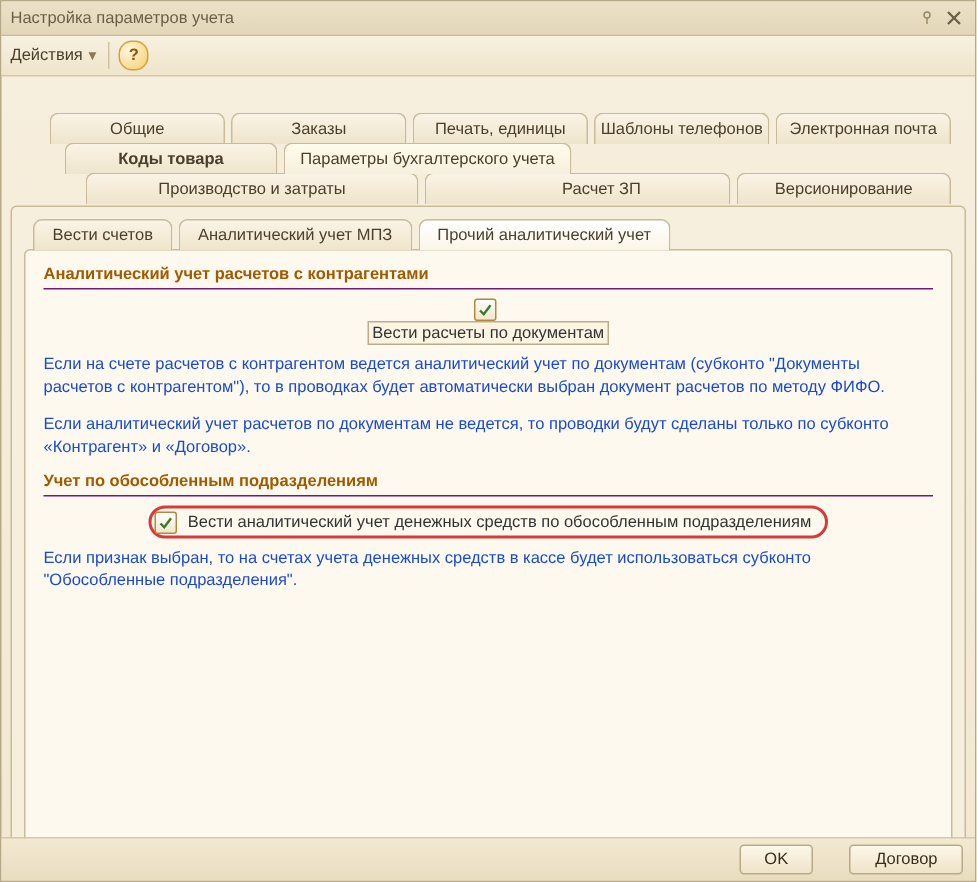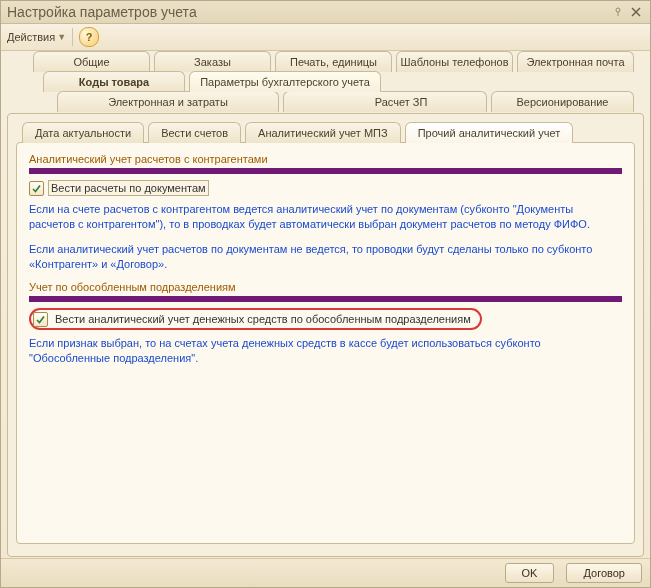--- a/index.html
+++ b/index.html
@@ -1,27 +1,27 @@
 <!DOCTYPE html>
 <html><head>
 <meta charset="utf-8">
 <style>
   html,body{margin:0;padding:0;font-family:Arial,sans-serif;font-size:11px;background:#f5ecd9;}
   .window{width:651px;height:588px;background:linear-gradient(#f7efde,#f2e8d2);border:1px solid #b5a98a;box-sizing:border-box;position:relative;}
   .titlebar{height:22px;background:linear-gradient(#ece1c8,#e3d6b8);border-bottom:1px solid #c9bb99;display:flex;align-items:center;padding:0 6px;color:#5a503a;font-weight:normal;}
-  .titlebar .title{flex:1;font-size:14px;color:#6b5f45;}
+  .titlebar .title{flex:1;font-size:11px;color:#6b5f45;}
   .titlebar .winbtn{width:16px;height:16px;display:flex;align-items:center;justify-content:center;color:#7a6d50;margin-left:2px;cursor:pointer;}
   .titlebar .winbtn svg{display:block;}
   .toolbar{height:26px;background:linear-gradient(#f8f1e1,#efe4cb);border-bottom:1px solid #d6c8a6;display:flex;align-items:center;padding:0 6px;gap:6px;}
   .toolbar .actions{display:flex;align-items:center;color:#4a3f2a;cursor:pointer;}
   .toolbar .actions .drop{margin-left:2px;color:#8a7b58;font-size:9px;}
   .toolbar .sep{width:1px;height:18px;background:#d2c4a1;}
   .toolbar .help{width:18px;height:18px;border:1px solid #d6a13a;border-radius:9px;background:radial-gradient(circle at 30% 30%,#fff6dd,#f5cf6f);display:flex;align-items:center;justify-content:center;color:#8a5a00;font-weight:bold;cursor:pointer;font-size:11px;}
   .body{position:absolute;top:50px;left:6px;right:6px;bottom:30px;}
-  .tabrows{margin-bottom:2px;}
+  .tabrows{margin-bottom:2px;margin-top:24px;}
   .tabrow{display:flex;gap:4px;margin-bottom:-1px;padding:0 10px;}
   .tabrow.r1{padding-left:26px;}
   .tabrow.r2{padding-left:36px;}
   .tabrow.r3{padding-left:50px;}
   .tab{border:1px solid #c9bb99;border-bottom:none;border-radius:6px 6px 0 0;background:linear-gradient(#faf4e6,#efe4cb);padding:3px 0;text-align:center;color:#4a3f2a;cursor:pointer;height:14px;line-height:14px;overflow:hidden;white-space:nowrap;}
   .tab.active{background:linear-gradient(#fffced,#f7efdd);position:relative;z-index:3;}
   .tabrow.r1 .tab{flex:1;}
   .tabrow.r2 .tab{flex:1;}
   .tabrow.r3 .tab{flex:1;}
   
@@ -29,30 +29,30 @@
   .tabrow.r2 .tab:nth-child(2){flex:0 0 190px;}
   .tabrow.r2 .tab:nth-child(3){flex:1;}
   .tabrow.r3 .tab:nth-child(1){flex:0 0 220px;}
   .tabrow.r3 .tab:nth-child(2){flex:0 0 170px;padding-left:32px;}
   .tabrow.r3 .tab:nth-child(3){flex:1;}
   .outerpanel{border:1px solid #c9bb99;border-radius:4px;background:#f7efdd;padding:8px 8px 8px 8px;box-sizing:border-box;height:calc(100% - 62px);}
   .subtabrow{display:flex;gap:4px;margin-bottom:-1px;padding-left:6px;}
   .subtab{border:1px solid #c9bb99;border-bottom:none;border-radius:6px 6px 0 0;background:linear-gradient(#faf4e6,#efe4cb);padding:3px 12px;color:#4a3f2a;cursor:pointer;height:14px;line-height:14px;}
   .subtab.active{background:linear-gradient(#ffffff,#fbf5e8);position:relative;z-index:2;}
   .innerpanel{border:1px solid #c9bb99;border-radius:4px;background:#fdf9ef;padding:10px 12px;height:calc(100% - 24px);box-sizing:border-box;overflow:hidden;}
-  .section-h{color:#a05a00;font-weight:normal;border-bottom:6px solid #701a75;padding-bottom:3px;margin-bottom:6px;margin-top:4px;}
+  .section-h{color:#a05a00;font-weight:bold;border-bottom:1px solid #701a75;padding-bottom:3px;margin-bottom:6px;margin-top:4px;}
   .section-h.first{margin-top:0;}
-  .chkrow{display:flex;align-items:center;margin:4px 0 6px 0;}
+  .chkrow{display:flex;align-items:center;margin:4px 0 6px 0;flex-direction:column;}
   .chk{width:13px;height:13px;border:1px solid #b08a3a;border-radius:2px;background:linear-gradient(#fff,#f2e7cd);margin-right:4px;display:flex;align-items:center;justify-content:center;}
   .chk svg{display:block;}
   .chklabel{color:#333;border:1px solid transparent;padding:1px 2px;}
   .chklabel.boxed{border:1px solid #bcae8c;background:#fbf4e3;}
   .hint{color:#1a4bcf;line-height:1.35;margin:2px 0 10px 0;}
   .ellipse{border:2px solid #d83a3a;border-radius:12px;padding:1px 6px 1px 2px;display:inline-flex;align-items:center;}
-  .footer{position:absolute;left:0;right:0;bottom:0;height:28px;background:linear-gradient(#f3e9d2,#e9ddbf);border-top:1px solid #d6c8a6;display:flex;align-items:center;justify-content:flex-end;gap:12px;padding:0 8px;}
+  .footer{position:absolute;left:0;right:0;bottom:0;height:28px;background:linear-gradient(#f3e9d2,#e9ddbf);border-top:1px solid #d6c8a6;display:flex;align-items:center;justify-content:flex-end;gap:24px;padding:0 8px;}
   .btn{border:1px solid #b9ab87;border-radius:3px;background:linear-gradient(#fdf7ea,#efe3c8);padding:3px 16px;color:#3a2f1a;cursor:pointer;}
 </style>
 </head>
 <body>
 
 <div class="window">
 
   <div class="titlebar">
     <span class="title">Настройка параметров учета</span>
     <span class="winbtn">
@@ -85,29 +85,28 @@
         <div class="tab">Заказы</div>
         <div class="tab">Печать, единицы</div>
         <div class="tab">Шаблоны телефонов</div>
         <div class="tab">Электронная почта</div>
       </div>
       <div class="tabrow r2">
         <div class="tab">Коды товара</div>
         <div class="tab active">Параметры бухгалтерского учета</div>
       </div>
       <div class="tabrow r3">
-        <div class="tab">Электронная и затраты</div>
+        <div class="tab">Производство и затраты</div>
         <div class="tab">Расчет ЗП</div>
         <div class="tab">Версионирование</div>
       </div>
     </div>
 
     <div class="outerpanel">
       <div class="subtabrow">
-        <div class="subtab">Дата актуальности</div>
         <div class="subtab">Вести счетов</div>
         <div class="subtab">Аналитический учет МПЗ</div>
         <div class="subtab active">Прочий аналитический учет</div>
       </div>
 
       <div class="innerpanel">
 
         <div class="section-h first">Аналитический учет расчетов с контрагентами</div>
 
         <div class="chkrow">

